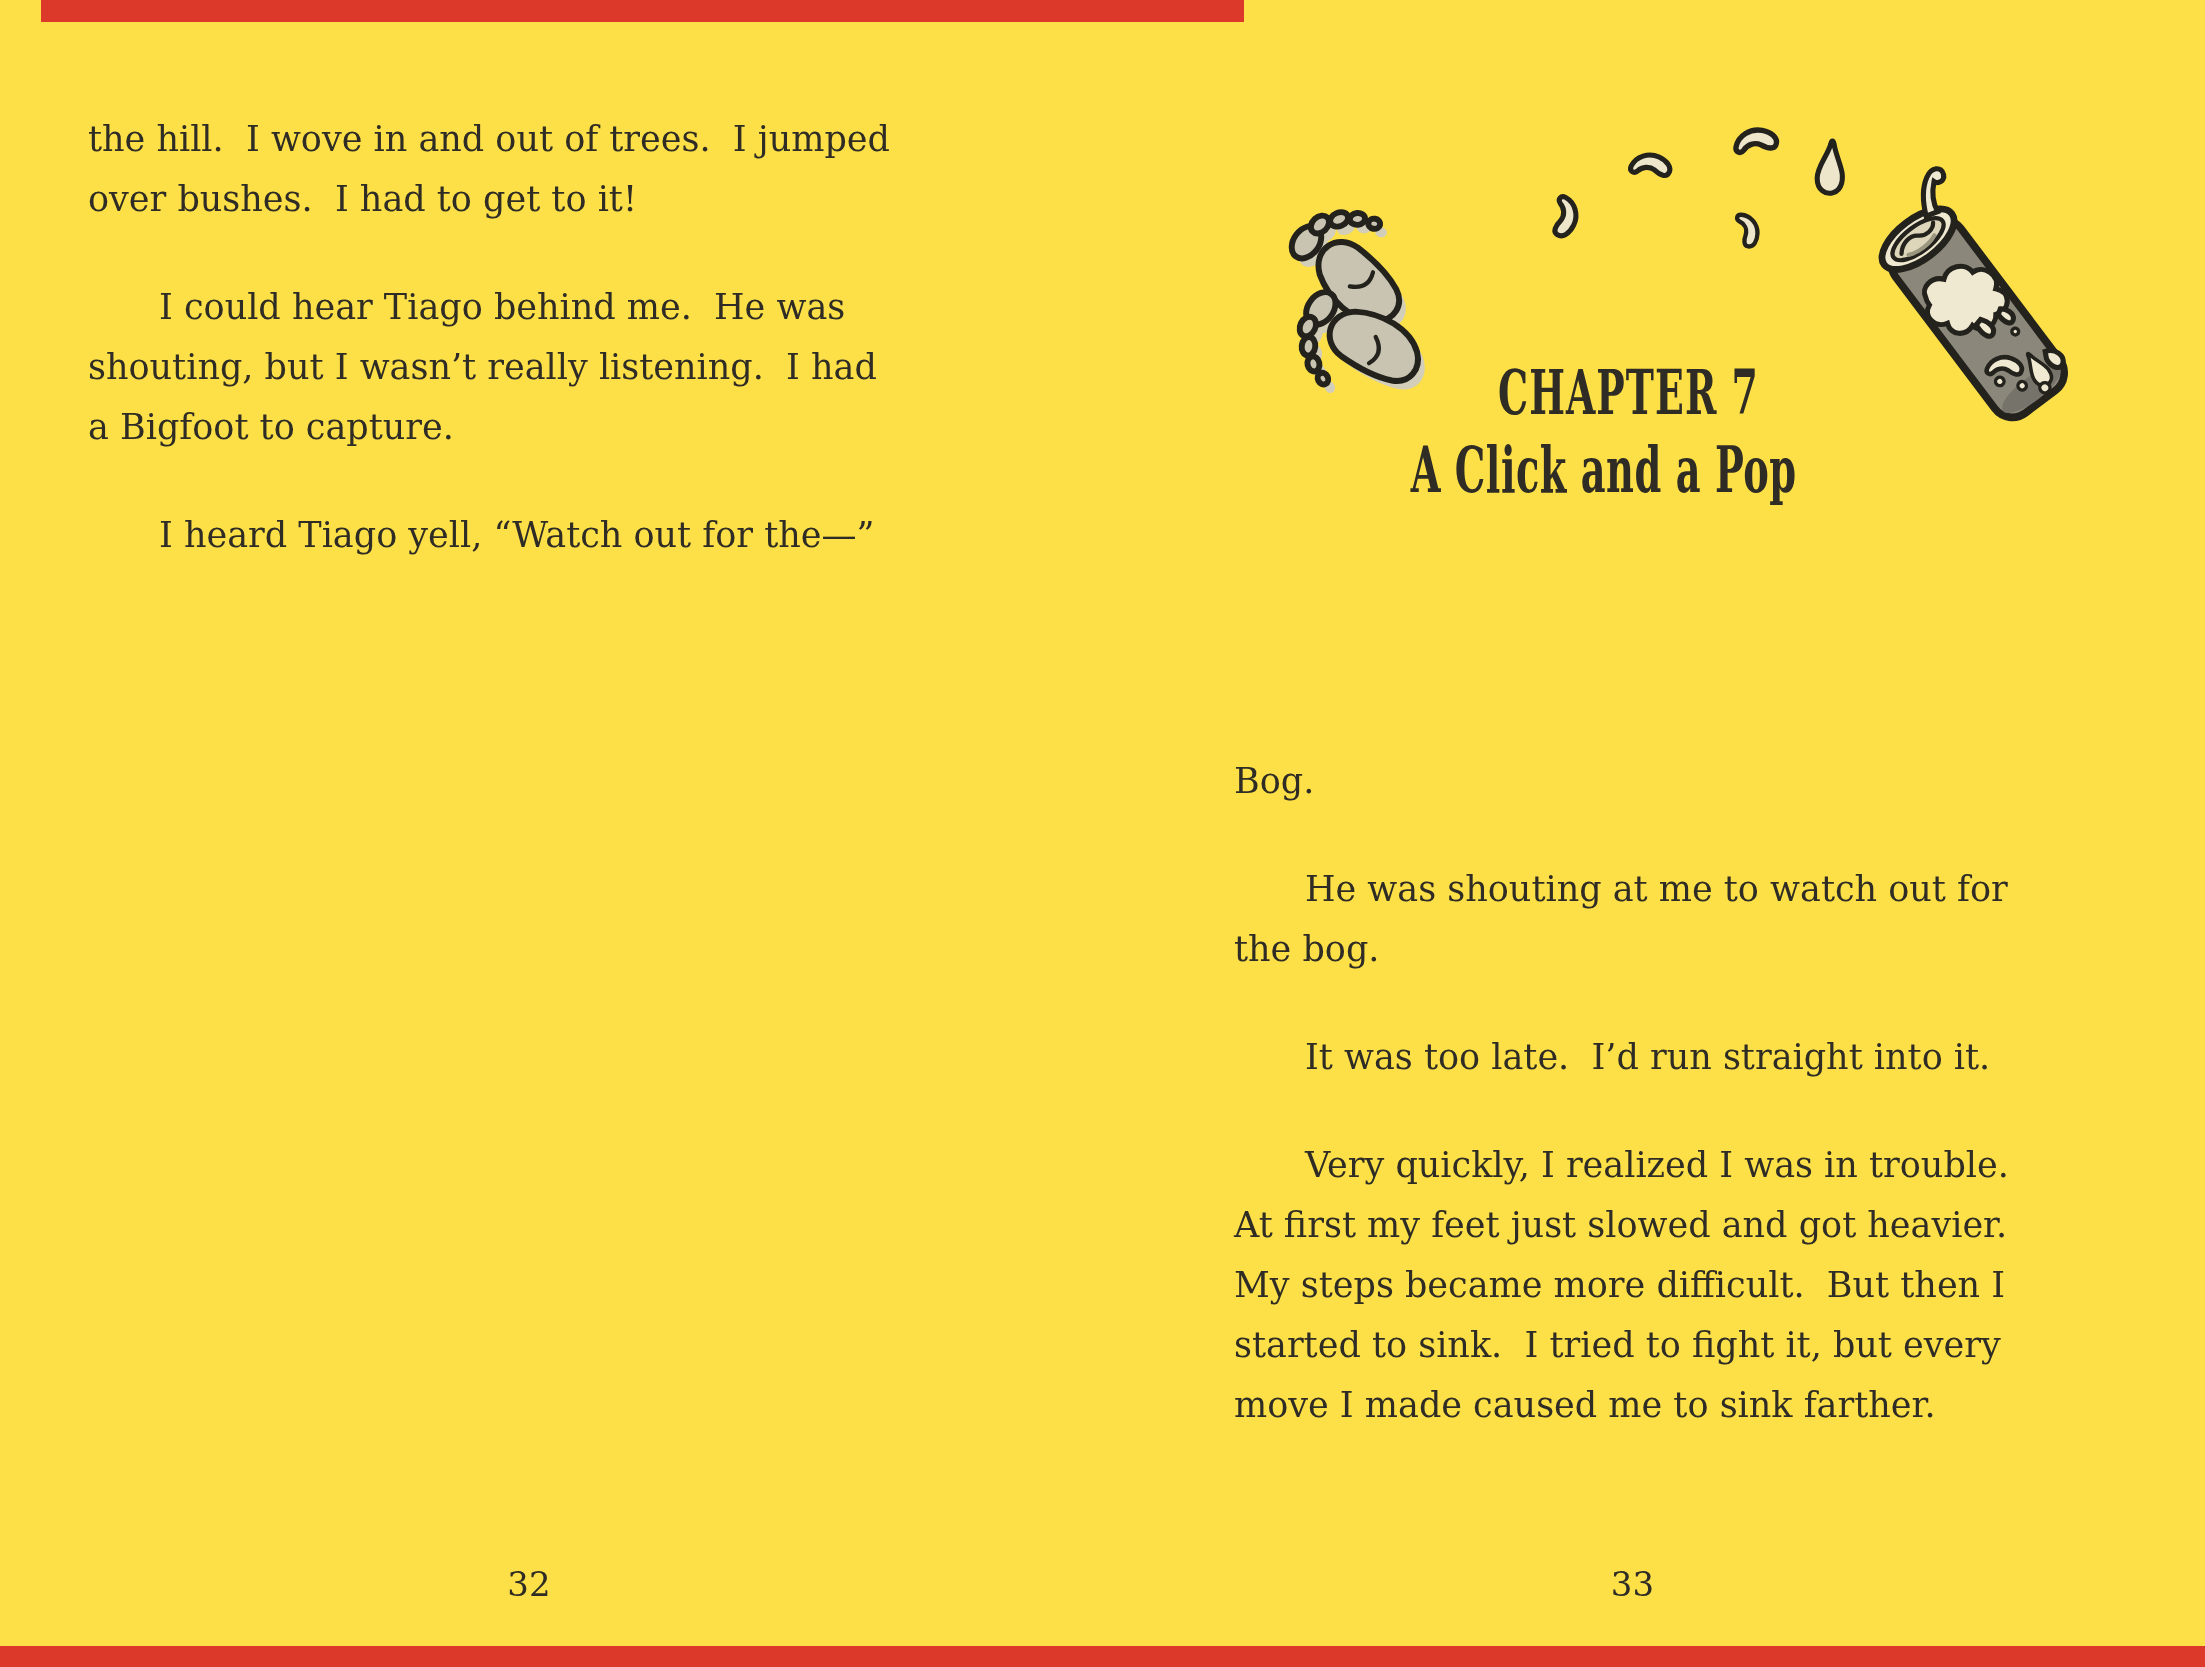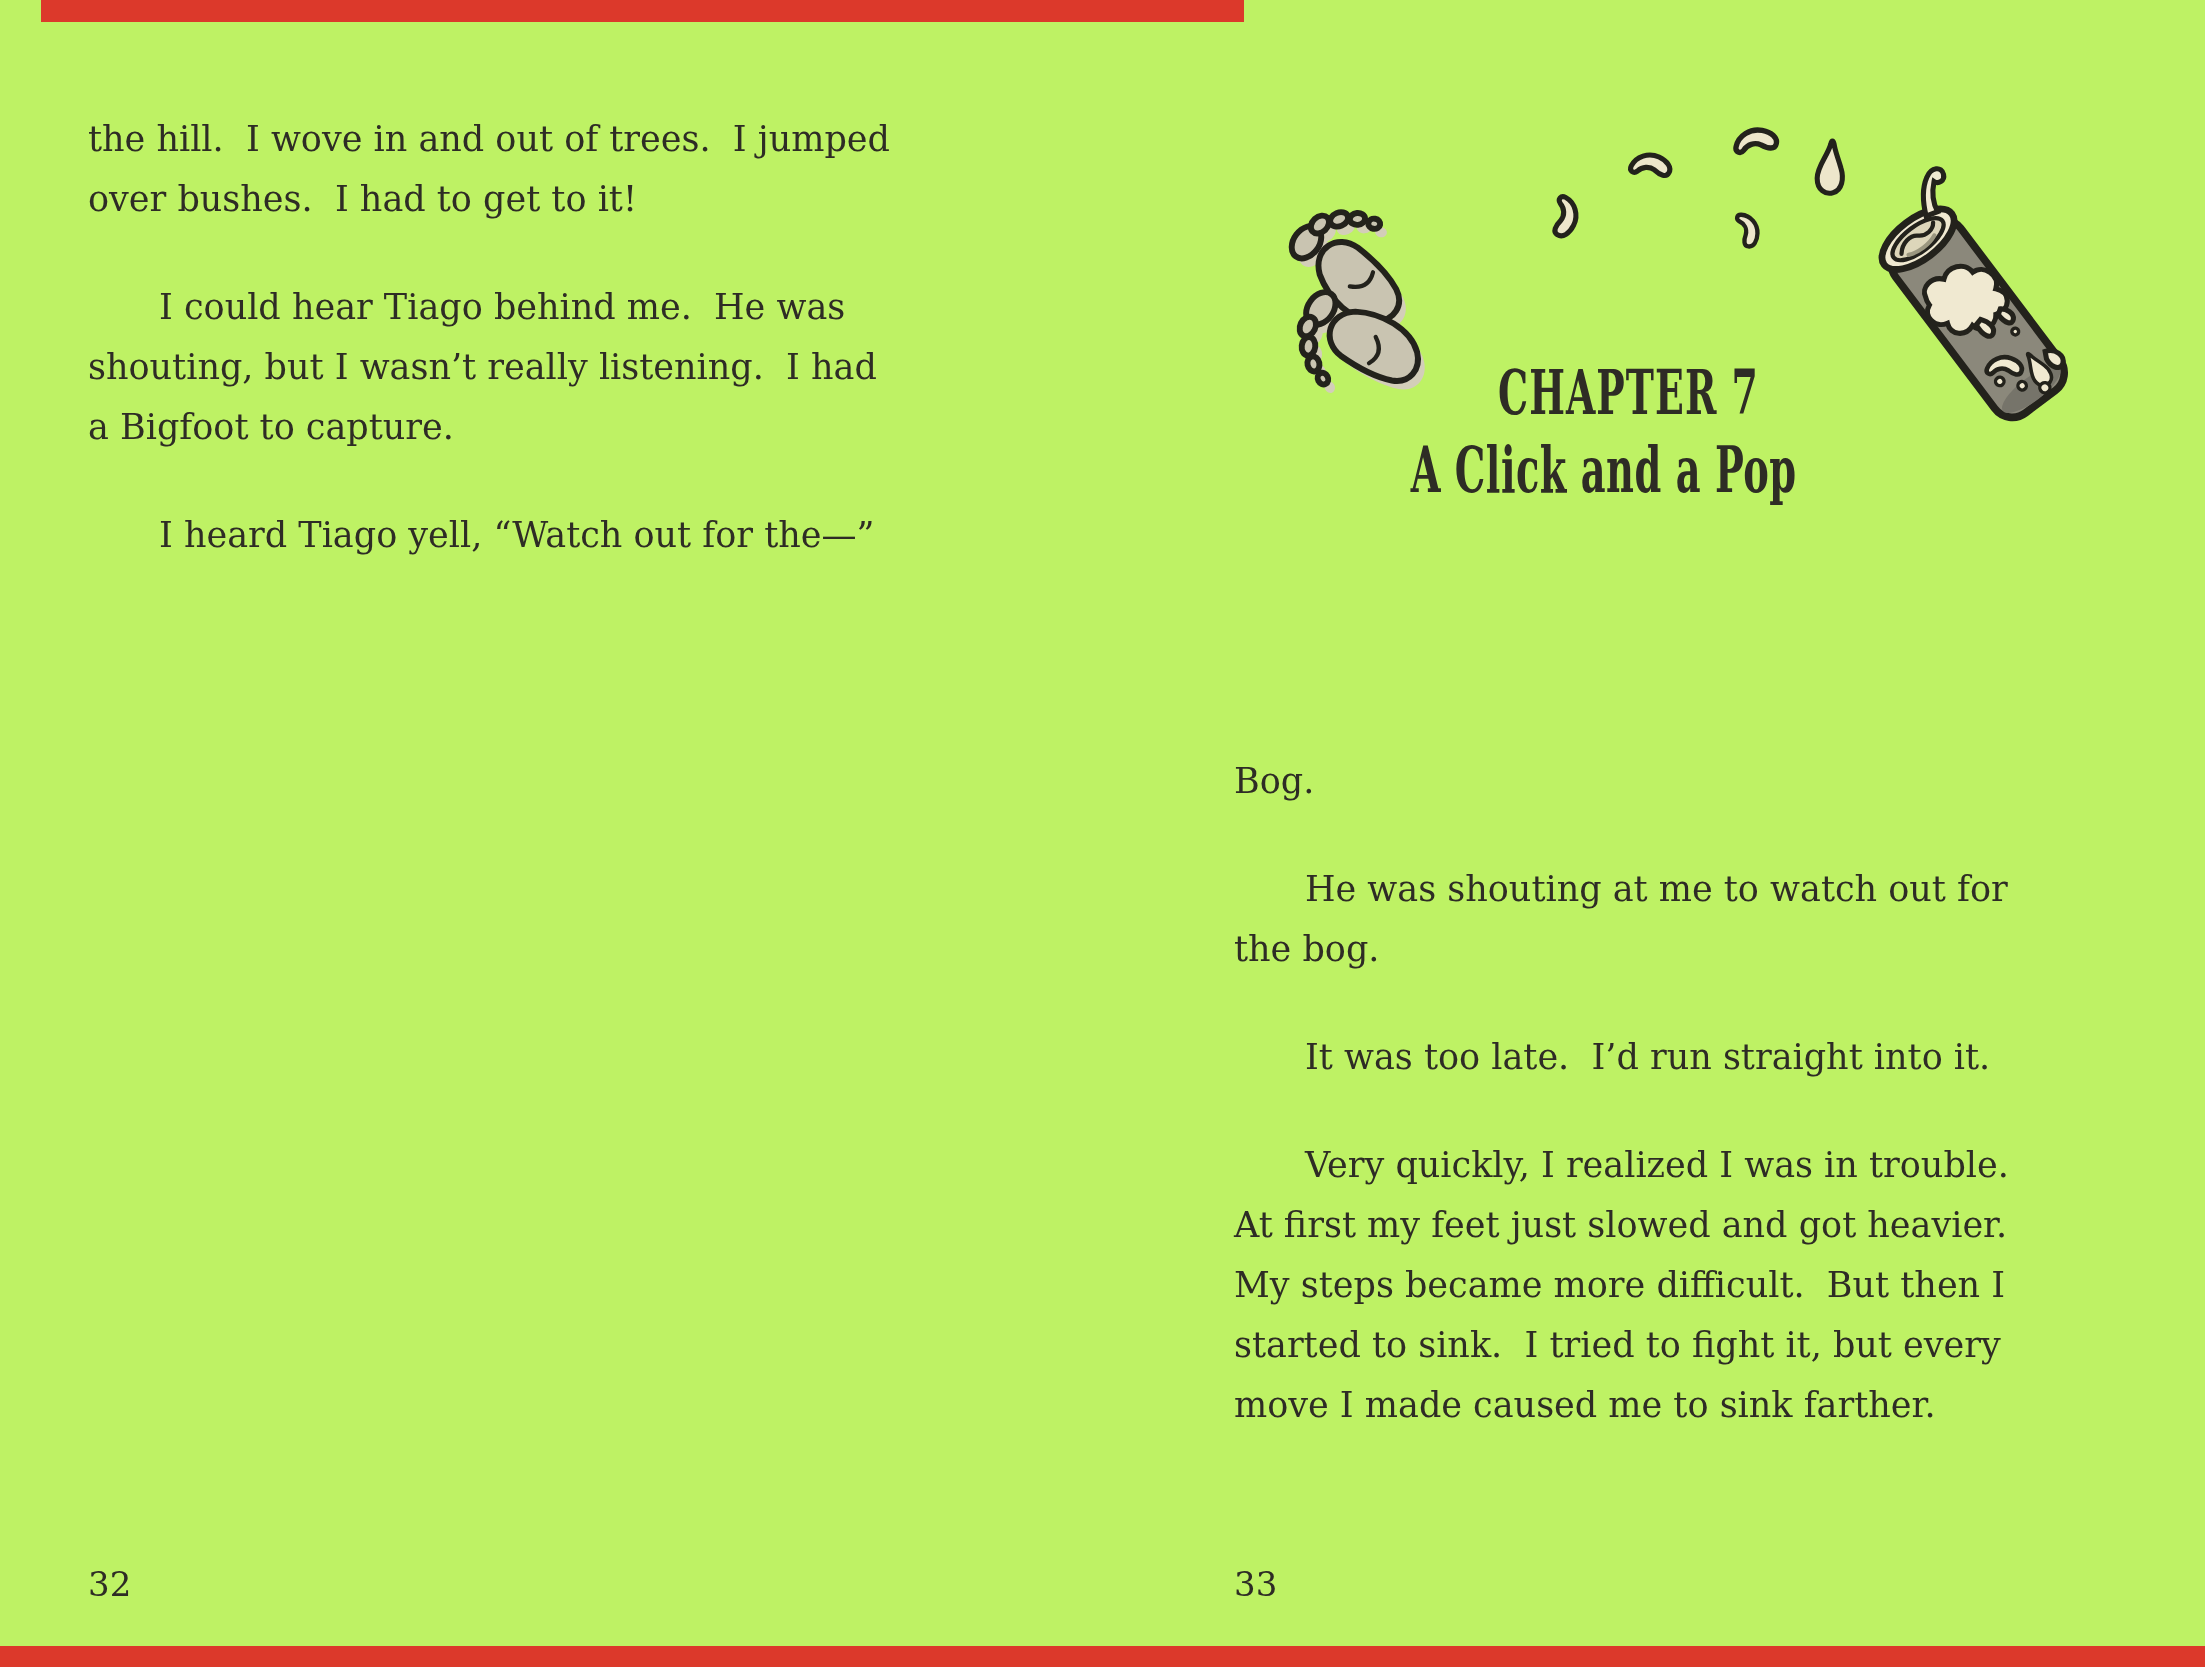--- a/index.html
+++ b/index.html
@@ -1,19 +1,19 @@
 <!DOCTYPE html>
 <html style="font-size:13.6px"><head>
 <meta charset="utf-8">
 <style>
   html,body{margin:0;padding:0;}
   .spread{
     position:relative;
     width:2205px;height:1668px;
-    background:#bef264;
+    background:#fde047;
     overflow:hidden;
     font-family:"DejaVu Serif", serif;
     color:#2E2C25;
   }
   .cover-edge{position:absolute;background:#DC392B;}
   .cover-edge.top{left:41px;top:0;width:1203px;height:22px;}
   .cover-edge.bottom{left:0;top:1646px;width:2205px;height:21px;}
 
   .text-col p{
     margin:0 0 48px 0;
@@ -35,21 +35,21 @@
   .chapter-label .squeeze{display:inline-block;transform:scale(0.62,1);transform-origin:center;}
   .chapter-title{
     position:absolute;left:1264px;top:439px;width:679px;
     text-align:center;line-height:61px;font-size:64px;font-weight:bold;
     letter-spacing:0.8px;white-space:nowrap;
   }
   .chapter-title .squeeze{display:inline-block;transform:scale(0.60,1);transform-origin:center;}
 
   .page-number{
     position:absolute;top:1566px;height:37px;line-height:37px;
-    font-size:34px;
+    font-size:34px;text-align:center;
   }
   .page-number.left{left:88px;width:882px;}
   .page-number.right{left:1234px;width:797px;}
 
   .chapter-art{position:absolute;left:1255px;top:51px;width:848px;height:373px;}
 
   .fp-shadow{fill:#D3CEB9;stroke:none;}
   .fp-print{fill:#C9C4B1;stroke:#23221C;stroke-width:7px;}
   .fdetail{fill:none;stroke:#23221C;stroke-width:5px;stroke-linecap:round;}
   .beans{fill:#EDE6CB;stroke:#23221C;stroke-width:6px;}

